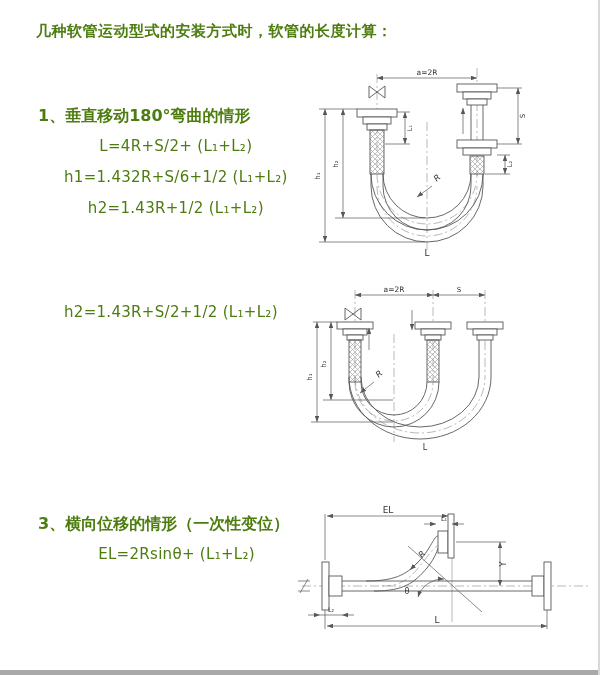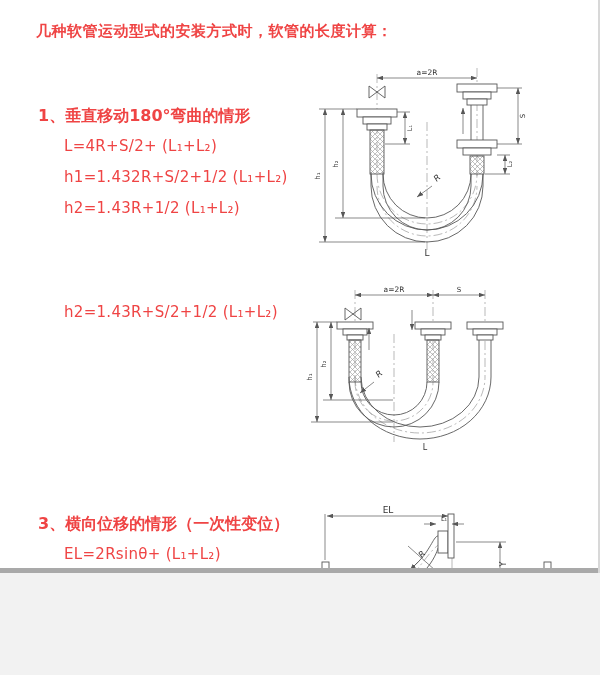--- a/index.html
+++ b/index.html
@@ -1,22 +1,22 @@
 <!DOCTYPE html>
 <html><head>
 <meta charset="utf-8">
 <style>
   html,body{margin:0;padding:0;}
   body{width:600px;height:675px;background:#f2f2f2;font-family:"DejaVu Sans","Liberation Sans",sans-serif;}
-  .page{position:relative;width:600px;height:573px;background:#ffffff;overflow:hidden;
-        border-right:2px solid #d8d8d8;box-sizing:border-box;color:#ef4444;}
+  .page{position:relative;width:600px;height:675px;background:#ffffff;overflow:hidden;
+        border-right:2px solid #d8d8d8;box-sizing:border-box;color:#4d7c0f;}
   .title{position:absolute;left:36px;top:22px;font-size:15px;font-weight:bold;letter-spacing:.5px;}
   .sec{position:absolute;left:38px;}
   .sec .heading{font-size:16px;font-weight:bold;line-height:31px;white-space:nowrap;}
-  .sec .formula{font-size:15px;line-height:31px;padding-left:26px;letter-spacing:.3px;white-space:nowrap;}
+  .sec .formula{font-size:15px;line-height:31px;padding-left:26px;letter-spacing:.3px;white-space:nowrap;text-align:center;}
   .s1{top:100px;}
   .s2{top:297px;}
   .s3{top:509px;}
   .s3 .heading,.s3 .formula{line-height:30px;}
   svg.diagram{position:absolute;}
   #d1{left:305px;top:64px;}
   #d2{left:305px;top:282px;}
   #d3{left:296px;top:502px;}
   svg text{fill:#333;font-family:"DejaVu Sans","Liberation Sans",sans-serif;}
   .ln{stroke:#575757;stroke-width:.9;fill:none;}
@@ -28,21 +28,21 @@
 </head>
 <body>
 
 <div class="page">
 
   <div class="title">几种软管运动型式的安装方式时，软管的长度计算：</div>
 
   <section class="sec s1">
     <div class="heading">1、垂直移动180°弯曲的情形</div>
     <div class="formula">L=4R+S/2+ (L₁+L₂)</div>
-    <div class="formula">h1=1.432R+S/2+1/2 (L₁+L₂)</div>
+    <div class="formula">h1=1.432R+S/6+1/2 (L₁+L₂)</div>
     <div class="formula">h2=1.43R+1/2 (L₁+L₂)</div>
   </section>
 
   <section class="sec s2">
     <div class="formula">h2=1.43R+S/2+1/2 (L₁+L₂)</div>
   </section>
 
   <section class="sec s3">
     <div class="heading">3、横向位移的情形（一次性变位）</div>
     <div class="formula">EL=2Rsinθ+ (L₁+L₂)</div>

